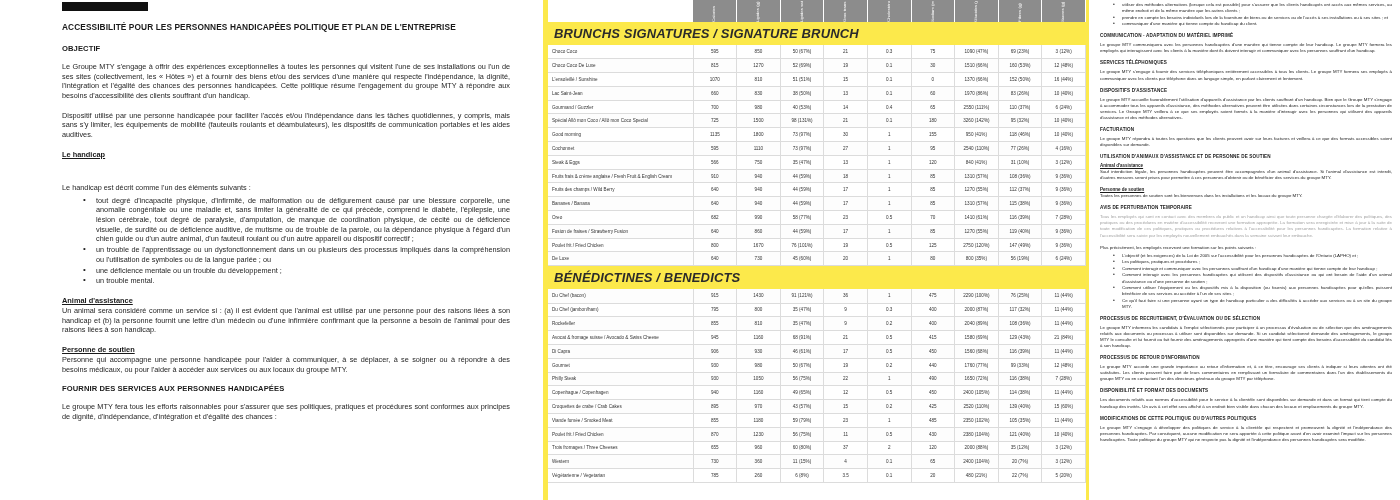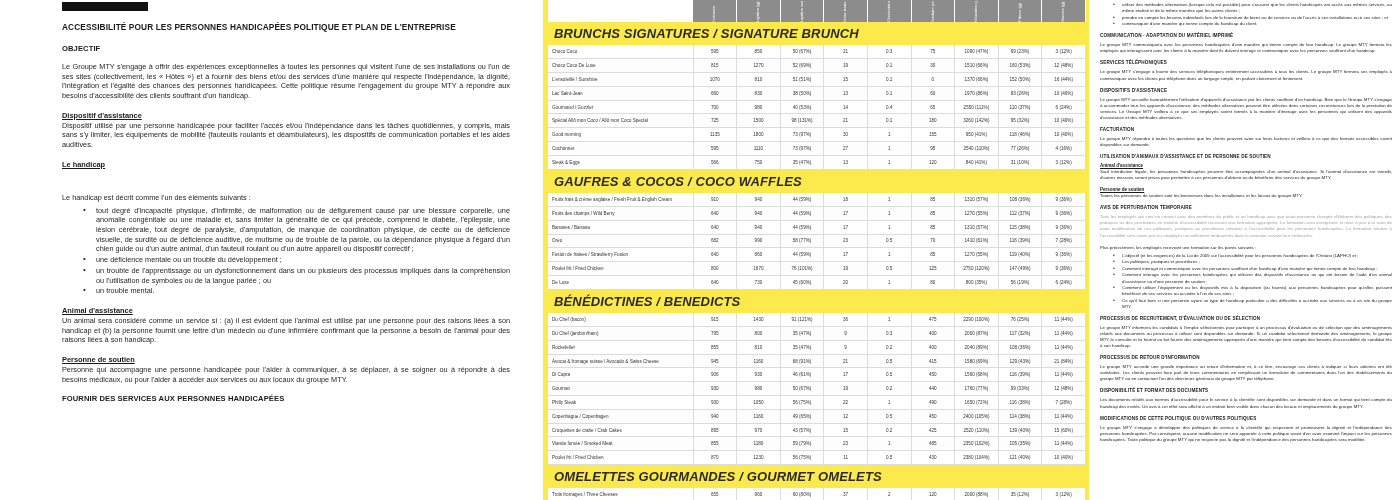--- a/index.html
+++ b/index.html
@@ -124,39 +124,39 @@
 
   <div class="pane-left">
     <div class="redaction-bar"></div>
 
     <div class="doc-h1">ACCESSIBILITÉ POUR LES PERSONNES HANDICAPÉES POLITIQUE ET PLAN DE L'ENTREPRISE</div>
 
     <div class="doc-h2">OBJECTIF</div>
     <div class="doc-p">Le Groupe MTY s'engage à offrir des expériences exceptionnelles à toutes les personnes qui visitent l'une de ses installations ou l'un de ses sites (collectivement, les « Hôtes ») et à fournir des biens et/ou des services d'une manière qui respecte l'indépendance, la dignité, l'intégration et l'égalité des chances des personnes handicapées. Cette politique résume l'engagement du groupe MTY à répondre aux besoins d'accessibilité des clients souffrant d'un handicap.</div>
 
 
-    <div class="doc-h3">Dispositif d'assistance</div>
     <div class="doc-p">Dispositif utilisé par une personne handicapée pour faciliter l'accès et/ou l'indépendance dans les tâches quotidiennes, y compris, mais sans s'y limiter, les équipements de mobilité (fauteuils roulants et déambulateurs), les dispositifs de communication portables et les aides auditives.</div>
 
     <div class="doc-h3">Le handicap</div>
     <div class="doc-p tight">Le handicap est décrit comme l'un des éléments suivants :</div>
     <ul class="doc-ul">
       <li>tout degré d'incapacité physique, d'infirmité, de malformation ou de défigurement causé par une blessure corporelle, une anomalie congénitale ou une maladie et, sans limiter la généralité de ce qui précède, comprend le diabète, l'épilepsie, une lésion cérébrale, tout degré de paralysie, d'amputation, de manque de coordination physique, de cécité ou de déficience visuelle, de surdité ou de déficience auditive, de mutisme ou de trouble de la parole, ou la dépendance physique à l'égard d'un chien guide ou d'un autre animal, d'un fauteuil roulant ou d'un autre appareil ou dispositif correctif ;</li>
+      <li>un trouble de l'apprentissage ou un dysfonctionnement dans un ou plusieurs des processus impliqués dans la compréhension ou l'utilisation de symboles ou de la langue parlée ; ou</li>
       <li>une déficience mentale ou un trouble du développement ;</li>
-      <li>un trouble de l'apprentissage ou un dysfonctionnement dans un ou plusieurs des processus impliqués dans la compréhension ou l'utilisation de symboles ou de la langue parlée ; ou</li>
       <li>un trouble mental.</li>
     </ul>
 
     <div class="doc-h3">Animal d'assistance</div>
     <div class="doc-p">Un animal sera considéré comme un service si : (a) il est évident que l'animal est utilisé par une personne pour des raisons liées à son handicap et (b) la personne fournit une lettre d'un médecin ou d'une infirmière confirmant que la personne a besoin de l'animal pour des raisons liées à son handicap.</div>
 
     <div class="doc-h3">Personne de soutien</div>
     <div class="doc-p">Personne qui accompagne une personne handicapée pour l'aider à communiquer, à se déplacer, à se soigner ou à répondre à des besoins médicaux, ou pour l'aider à accéder aux services ou aux locaux du groupe MTY.</div>
 
     <div class="doc-h2">FOURNIR DES SERVICES AUX PERSONNES HANDICAPÉES</div>
+    <div class="doc-p">Le groupe MTY fera tous les efforts raisonnables pour s'assurer que ses politiques, pratiques et procédures sont conformes aux principes de dignité, d'indépendance, d'intégration et d'égalité des chances :</div>
   </div>
 
   <div class="rail-l"></div>
   <div class="rail-r"></div>
 
   <div class="pane-center">
     <table class="nut-table">
       <colgroup>
         <col class="c-name">
           <col class="c-num">
@@ -304,23 +304,20 @@
             <td class="vl">566</td>
             <td class="vl">750</td>
             <td class="vl">35 (47%)</td>
             <td class="vl">13</td>
             <td class="vl">1</td>
             <td class="vl">120</td>
             <td class="vl">840 (41%)</td>
             <td class="vl">31 (10%)</td>
             <td class="vl">3 (12%)</td>
           </tr>
-          <tr class="sect-row">
-            <td colspan="10">GAUFRES &amp; COCOS / COCO WAFFLES</td>
-          </tr>
           <tr class="item-row">
             <td class="nm">Fruits frais &amp; crème anglaise / Fresh Fruit &amp; English Cream</td>
             <td class="vl">910</td>
             <td class="vl">940</td>
             <td class="vl">44 (59%)</td>
             <td class="vl">18</td>
             <td class="vl">1</td>
             <td class="vl">85</td>
             <td class="vl">1310 (57%)</td>
             <td class="vl">108 (36%)</td>
@@ -526,23 +523,20 @@
             <td class="vl">870</td>
             <td class="vl">1230</td>
             <td class="vl">56 (75%)</td>
             <td class="vl">11</td>
             <td class="vl">0.5</td>
             <td class="vl">430</td>
             <td class="vl">2380 (104%)</td>
             <td class="vl">121 (40%)</td>
             <td class="vl">10 (40%)</td>
           </tr>
-          <tr class="sect-row">
-            <td colspan="10">OMELETTES GOURMANDES / GOURMET OMELETS</td>
-          </tr>
           <tr class="item-row">
             <td class="nm">Trois fromages / Three Cheeses</td>
             <td class="vl">655</td>
             <td class="vl">960</td>
             <td class="vl">60 (80%)</td>
             <td class="vl">37</td>
             <td class="vl">2</td>
             <td class="vl">120</td>
             <td class="vl">2000 (88%)</td>
             <td class="vl">35 (12%)</td>

